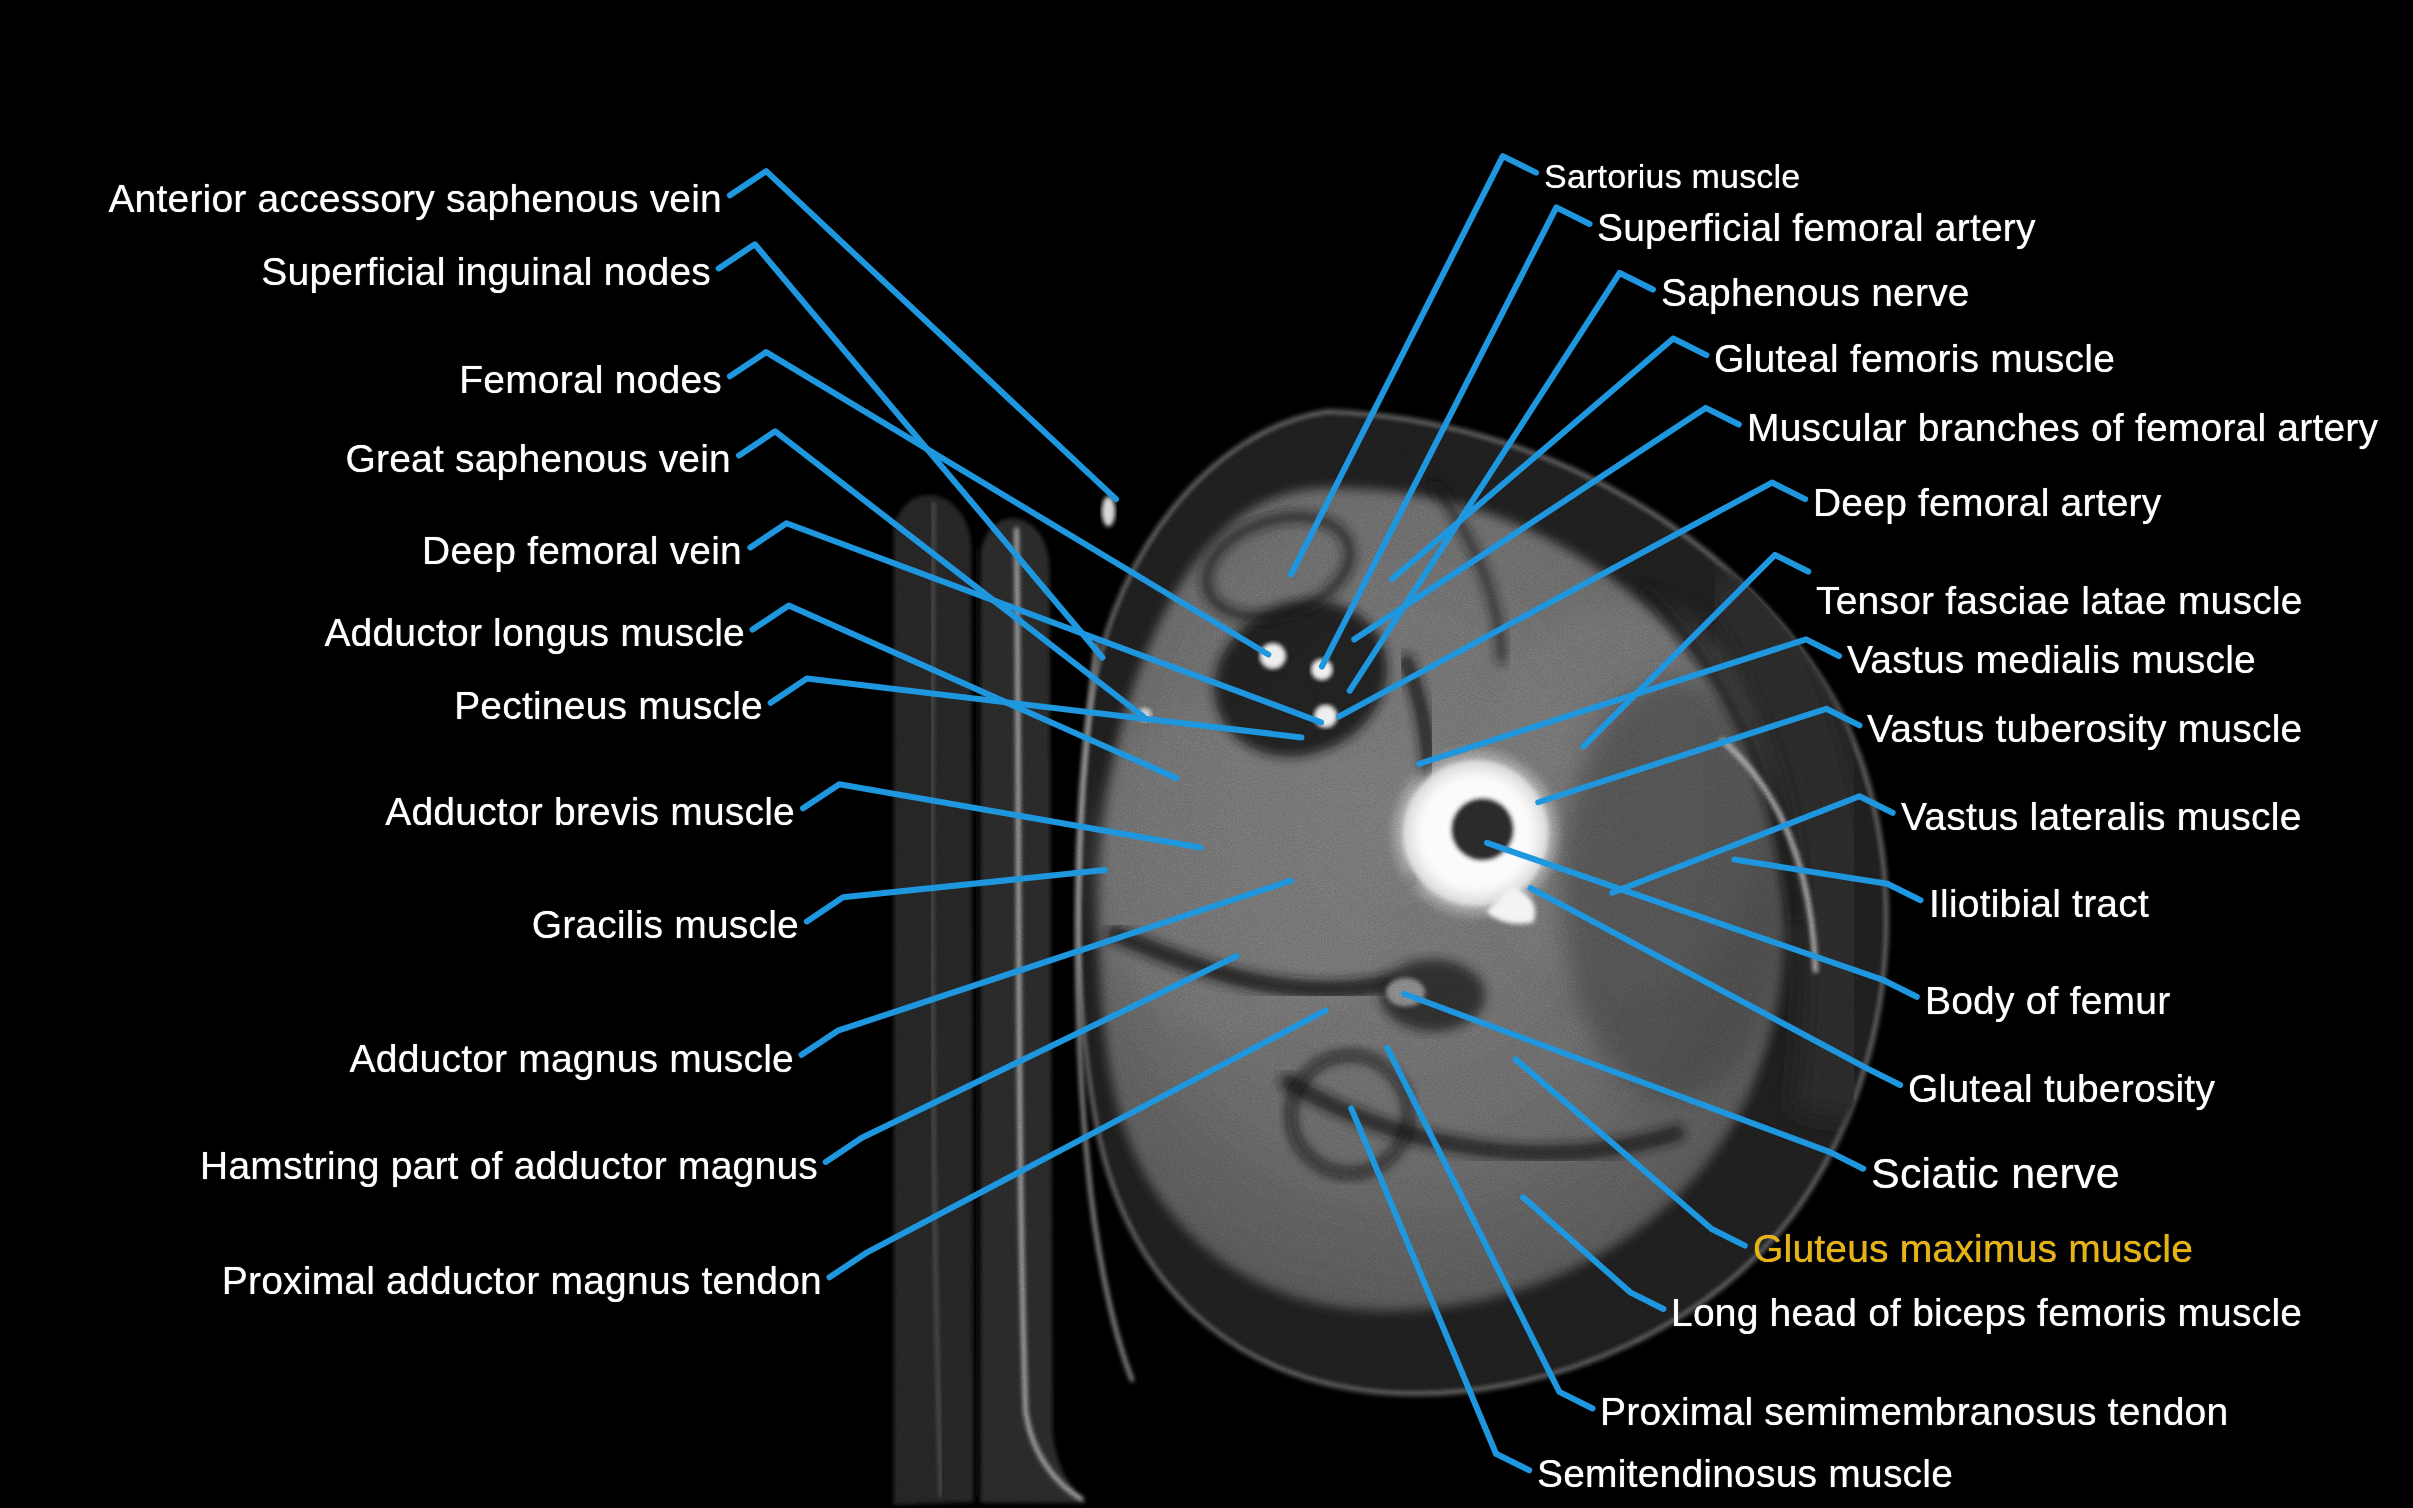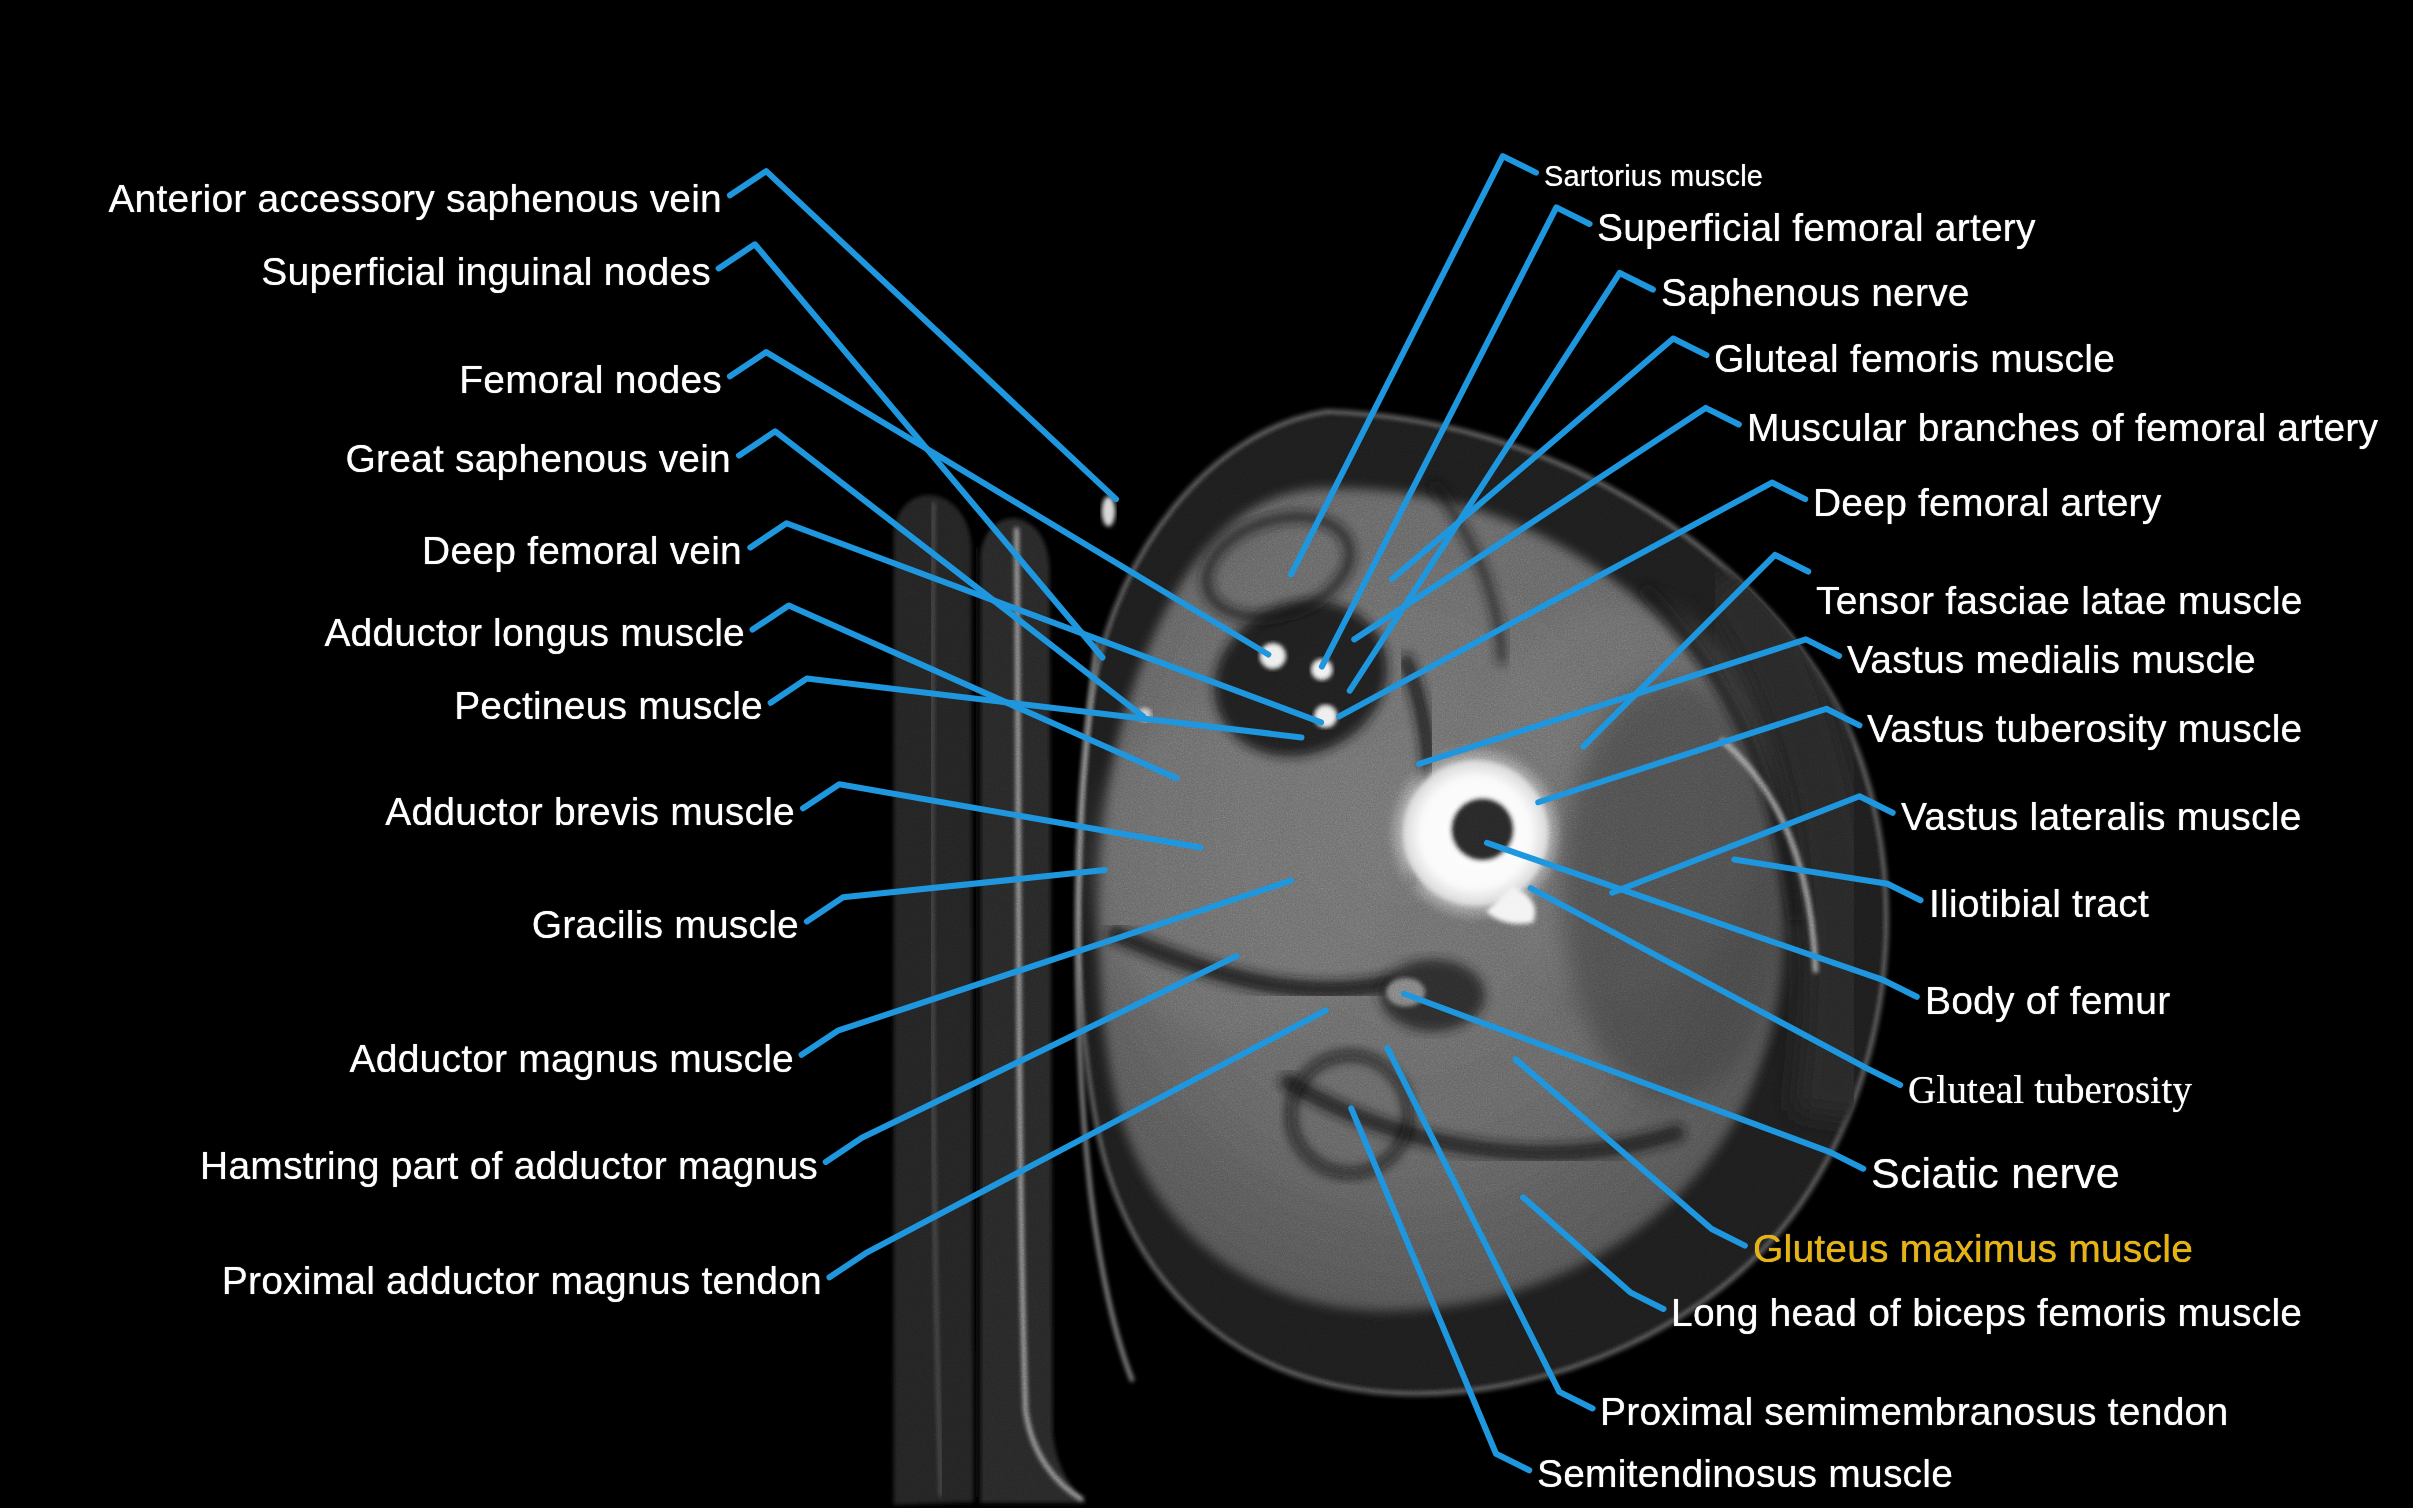--- a/index.html
+++ b/index.html
@@ -148,32 +148,32 @@
     <div class="label left" style="top: 381px; font-size: 39px; color: rgb(255, 255, 255); right: 1691px;">Femoral nodes</div>
     <div class="label left" style="top: 460px; font-size: 39px; color: rgb(255, 255, 255); right: 1682px;">Great saphenous vein</div>
     <div class="label left" style="top: 552px; font-size: 39px; color: rgb(255, 255, 255); right: 1671px;">Deep femoral vein</div>
     <div class="label left" style="top: 634px; font-size: 39px; color: rgb(255, 255, 255); right: 1668px;">Adductor longus muscle</div>
     <div class="label left" style="top: 707px; font-size: 39px; color: rgb(255, 255, 255); right: 1650px;">Pectineus muscle</div>
     <div class="label left" style="top: 813px; font-size: 39px; color: rgb(255, 255, 255); right: 1618px;">Adductor brevis muscle</div>
     <div class="label left" style="top: 926px; font-size: 39px; color: rgb(255, 255, 255); right: 1614px;">Gracilis muscle</div>
     <div class="label left" style="top: 1060px; font-size: 39px; color: rgb(255, 255, 255); right: 1619px;">Adductor magnus muscle</div>
     <div class="label left" style="top: 1167px; font-size: 39px; color: rgb(255, 255, 255); right: 1595px;">Hamstring part of adductor magnus</div>
     <div class="label left" style="top: 1282px; font-size: 39px; color: rgb(255, 255, 255); right: 1591px;">Proximal adductor magnus tendon</div>
-    <div class="label right" style="top: 177px; font-size: 29px; color: rgb(255, 255, 255); left: 1544px;">Sartorius muscle</div>
+    <div class="label right" style="top: 177px; font-size: 34px; color: rgb(255, 255, 255); left: 1544px;">Sartorius muscle</div>
     <div class="label right" style="top: 229px; font-size: 39px; color: rgb(255, 255, 255); left: 1597px;">Superficial femoral artery</div>
     <div class="label right" style="top: 294px; font-size: 39px; color: rgb(255, 255, 255); left: 1661px;">Saphenous nerve</div>
     <div class="label right" style="top: 360px; font-size: 39px; color: rgb(255, 255, 255); left: 1714px;">Gluteal femoris muscle</div>
     <div class="label right" style="top: 429px; font-size: 39px; color: rgb(255, 255, 255); left: 1747px;">Muscular branches of femoral artery</div>
     <div class="label right" style="top: 504px; font-size: 39px; color: rgb(255, 255, 255); left: 1813px;">Deep femoral artery</div>
     <div class="label right" style="top: 602px; font-size: 39px; color: rgb(255, 255, 255); left: 1816px;">Tensor fasciae latae muscle</div>
     <div class="label right" style="top: 661px; font-size: 39px; color: rgb(255, 255, 255); left: 1847px;">Vastus medialis muscle</div>
     <div class="label right" style="top: 730px; font-size: 39px; color: rgb(255, 255, 255); left: 1867px;">Vastus tuberosity muscle</div>
     <div class="label right" style="top: 818px; font-size: 39px; color: rgb(255, 255, 255); left: 1901px; text-align: center;">Vastus lateralis muscle</div>
     <div class="label right" style="top: 905px; font-size: 39px; color: rgb(255, 255, 255); left: 1929px;">Iliotibial tract</div>
     <div class="label right" style="top: 1002px; font-size: 39px; color: rgb(255, 255, 255); left: 1925px;">Body of femur</div>
-    <div class="label right" style="top: 1090px; font-size: 39px; color: rgb(255, 255, 255); left: 1908px; font-family: Liberation Serif, serif;">Gluteal tuberosity</div>
+    <div class="label right" style="top: 1090px; font-size: 39px; color: rgb(255, 255, 255); left: 1908px;">Gluteal tuberosity</div>
     <div class="label right" style="top: 1174px; font-size: 43px; color: rgb(255, 255, 255); left: 1871px;">Sciatic nerve</div>
     <div class="label right" style="top: 1250px; font-size: 39px; color: #eab308; left: 1753px;">Gluteus maximus muscle</div>
     <div class="label right" style="top: 1314px; font-size: 39px; color: rgb(255, 255, 255); left: 1671px;">Long head of biceps femoris muscle</div>
     <div class="label right" style="top: 1413px; font-size: 39px; color: rgb(255, 255, 255); left: 1600px;">Proximal semimembranosus tendon</div>
     <div class="label right" style="top: 1475px; font-size: 39px; color: rgb(255, 255, 255); left: 1537px;">Semitendinosus muscle</div>
   </div>
 
 
 </body></html>

